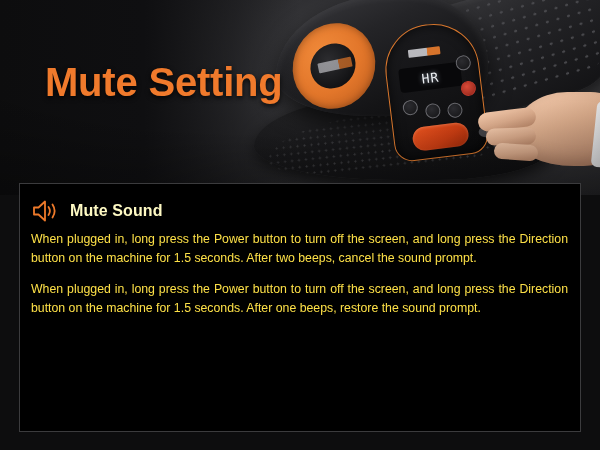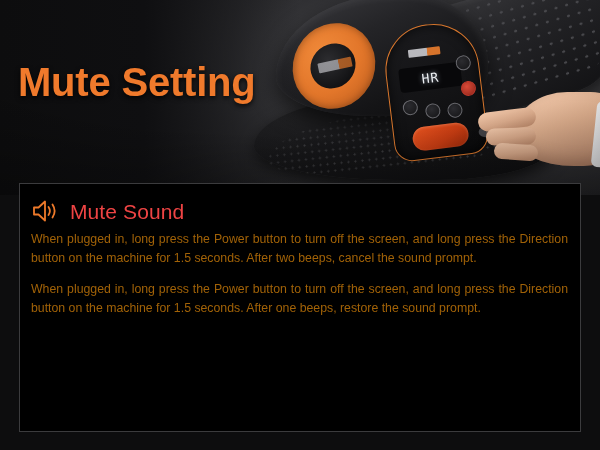--- a/index.html
+++ b/index.html
@@ -200,39 +200,39 @@
   .section-2 { padding-top: 13px; }
 
   .section-head {
     display: flex;
     align-items: center;
     gap: 9px;
     margin: 0 0 6px 0;
   }
   .spk-icon { width: 30px; height: 26px; flex: 0 0 auto; display: block; }
   .section-title {
-    color: #ef4444;
-    font-size: 21px;
-    font-weight: normal;
+    color: #fef9c3;
+    font-size: 16px;
+    font-weight: bold;
     letter-spacing: 0.1px;
     line-height: 1;
   }
   .section-body {
-    color: #a16207;
+    color: #fde047;
     font-size: 12.3px;
     line-height: 1.52;
     text-align: justify;
     margin: 0;
     padding-right: 1px;
   }
 
   
   .page-title {
     position: absolute;
-    left: 18px; top: 62px;
+    left: 45px; top: 62px;
     margin: 0;
     color: #f07a2c;
     font-size: 40px;
     font-weight: bold;
     letter-spacing: -0.2px;
     line-height: 1;
     text-shadow: 0 2px 5px rgba(0,0,0,0.85);
   }
 </style>
 </head>

